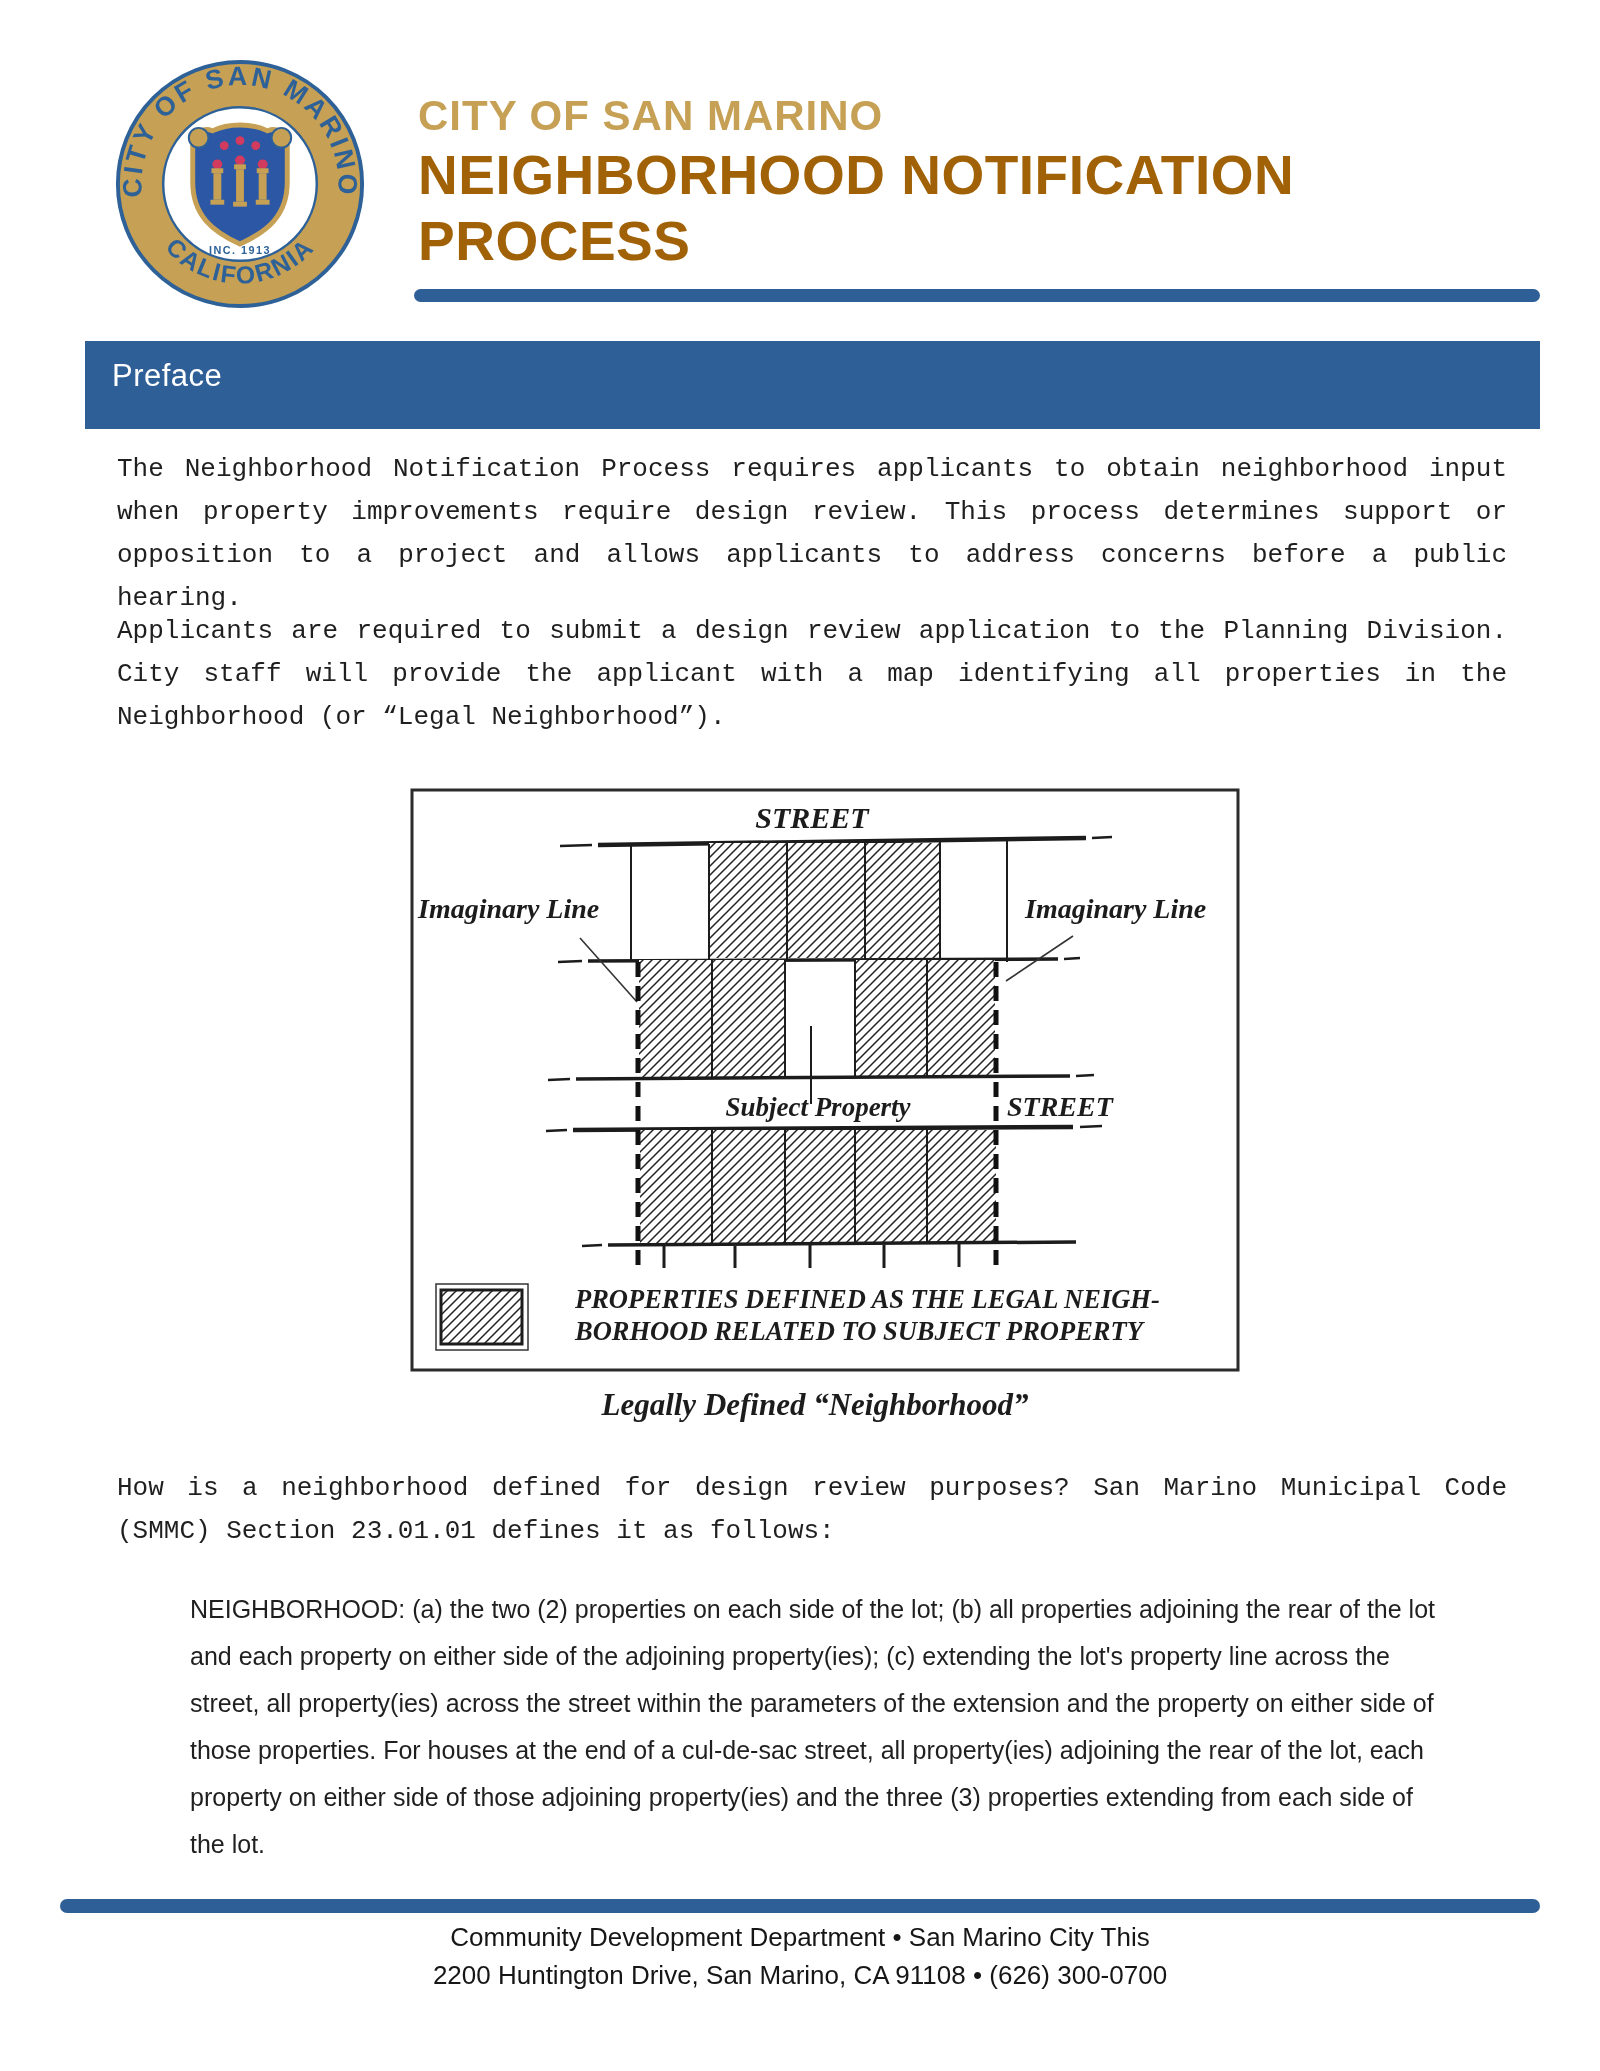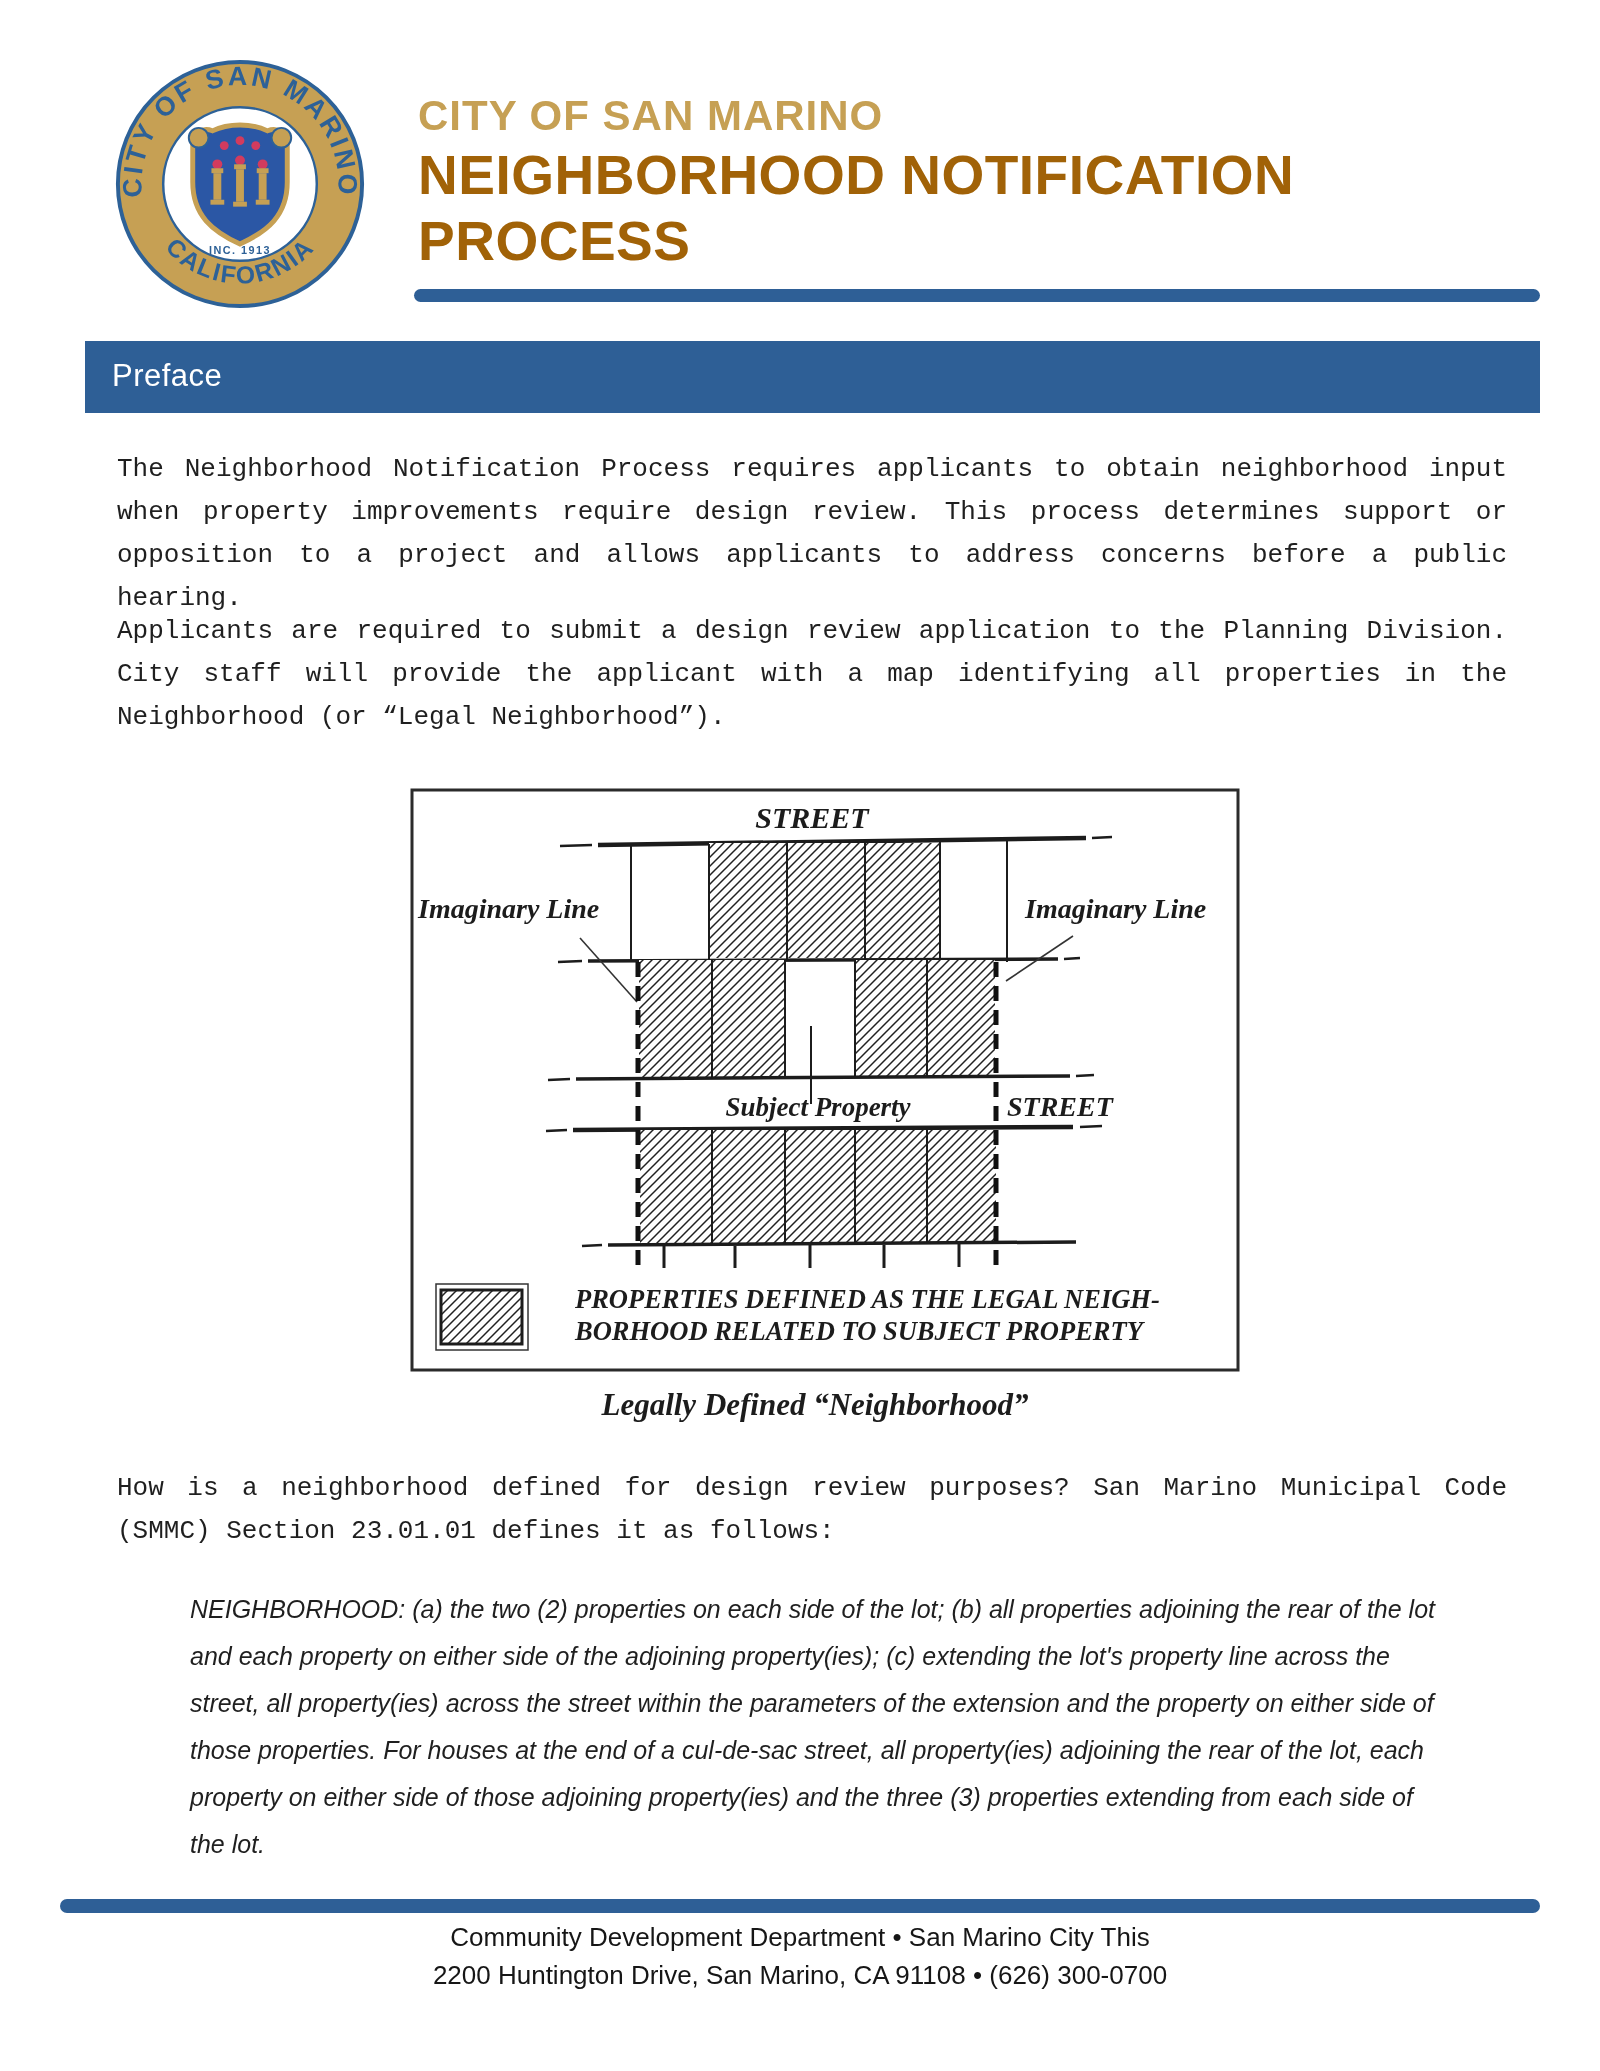--- a/index.html
+++ b/index.html
@@ -7,28 +7,28 @@
     position:relative;width:1600px;height:2071px;margin:0 auto;background:#ffffff;
     font-family:"Liberation Sans",sans-serif;color:#1c1c1c;overflow:hidden;
   }
   
   .seal{position:absolute;left:112px;top:56px;width:256px;height:256px;}
   .title-block{position:absolute;left:418px;top:90px;}
   .agency-title{font-size:42px;font-weight:bold;color:#C6A054;letter-spacing:1px;line-height:52px;}
   .doc-title{font-size:55px;font-weight:bold;color:#a16207;letter-spacing:.5px;line-height:66px;}
   .title-rule{position:absolute;left:414px;top:289px;width:1126px;height:13px;background:#2E5F96;border-radius:7px;}
   .revised{position:absolute;right:62px;top:303px;font-family:"Liberation Serif",serif;font-style:italic;font-size:25px;color:#111;margin-top:40px;}
-  .preface-bar{position:absolute;left:85px;top:341px;width:1455px;height:72px;background:#2E5F96;}
+  .preface-bar{position:absolute;left:85px;top:341px;width:1455px;height:88px;background:#2E5F96;}
   .preface-bar span{display:block;color:#fff;font-size:31px;line-height:69px;padding-left:27px;letter-spacing:.5px;}
   
   .para{position:absolute;left:117px;width:1390px;font-size:26px;line-height:43px;text-align:justify;color:#1f1f1f;margin:0;font-family:Liberation Mono, monospace;}
   #p1{top:448px;}
   #p2{top:610px;}
   #p3{top:1467px;}
-  .quote{position:absolute;left:190px;top:1586px;width:1252px;font-size:25px;line-height:47px;font-style:italic;color:#1f1f1f;margin:0;}
+  .quote{position:absolute;left:190px;top:1586px;width:1252px;font-size:25px;line-height:47px;color:#1f1f1f;margin:0;}
   
   .figure{position:absolute;left:410px;top:788px;width:830px;height:650px;}
   .flbl{font-family:"Liberation Serif","DejaVu Serif",serif;font-weight:bold;font-style:italic;fill:#1c1c1c;}
   .street{stroke:#1c1c1c;stroke-width:4.5;fill:none;stroke-linecap:butt;}
   .street2{stroke:#1c1c1c;stroke-width:3.5;fill:none;}
   .sthin{stroke:#1c1c1c;stroke-width:2.5;fill:none;}
   .lot{stroke:#1c1c1c;stroke-width:2;fill:none;}
   .lot2{stroke:#1c1c1c;stroke-width:3;fill:none;}
   .dash{stroke:#111;stroke-width:5;stroke-dasharray:15 9;fill:none;}
   .thin{stroke:#333;stroke-width:1.6;fill:none;}

